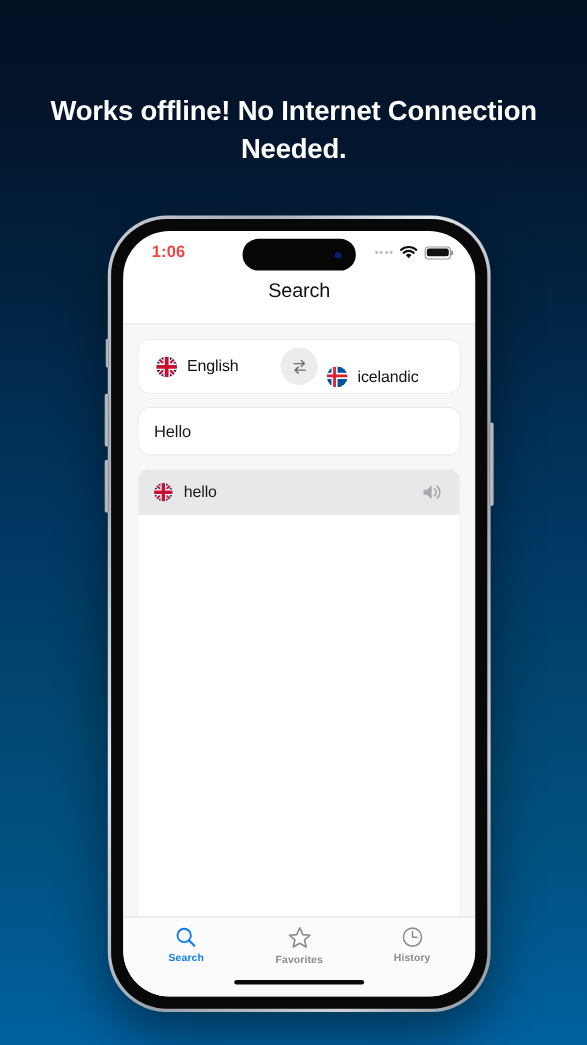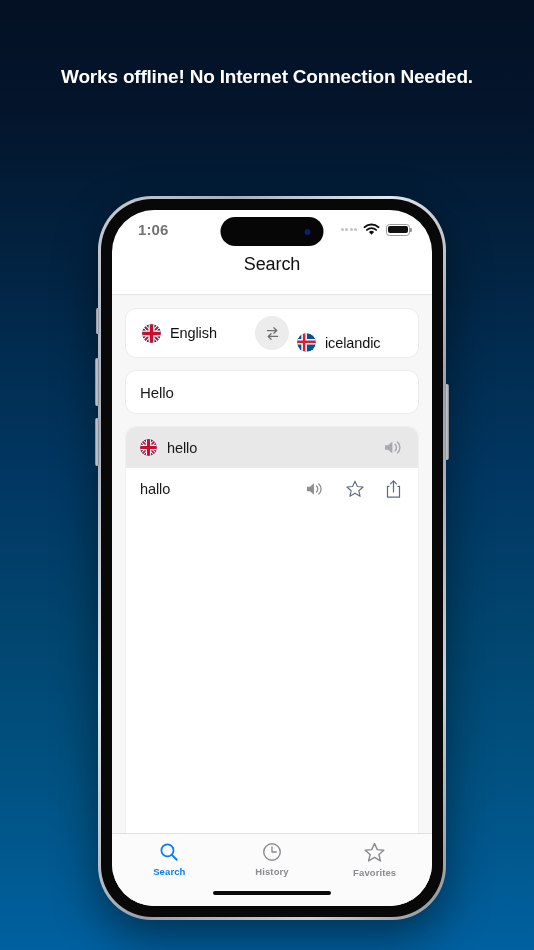--- a/index.html
+++ b/index.html
@@ -20,26 +20,26 @@
         #01456f 66%,
         #01507f 80%,
         #015a92 92%,
         #0060a0 100%);
     position: relative;
   }
 
   
   .headline {
     position: absolute;
-    top: 64px;
+    top: 84px;
     left: 0;
     width: 534px;
     text-align: center;
     color: #ffffff;
-    font-size: 19px;
+    font-size: 25px;
     font-weight: bold;
     line-height: 1.38;
     letter-spacing: -0.2px;
     padding: 0 34px;
   }
 
   
   .phone-outer {
     position: absolute;
     left: 98px;
@@ -90,21 +90,21 @@
     position: relative;
     height: 44px;
     flex: 0 0 44px;
   }
   .sb-time {
     position: absolute;
     left: 26px;
     top: 11px;
     font-size: 15px;
     font-weight: bold;
-    color: #737373;
+    color: #ef4444;
     letter-spacing: 0.1px;
   }
   .dynamic-island {
     position: absolute;
     left: 50%;
     transform: translateX(-50%);
     top: 7px;
     width: 103px;
     height: 29px;
     border-radius: 16px;
@@ -423,74 +423,50 @@
             <span class="row-text">hello</span>
             <span class="ic-btn">
               <svg width="21" height="17" viewBox="0 0 22 18">
                 <path d="M2 6.6 H5.4 L9.8 2.6 V15.4 L5.4 11.4 H2 Z" fill="#a9a9ae"></path>
                 <path d="M12.6 5.6 a4.6 4.6 0 0 1 0 6.8" stroke="#a9a9ae" stroke-width="1.5" fill="none" stroke-linecap="round"></path>
                 <path d="M15.3 3.3 a7.8 7.8 0 0 1 0 11.4" stroke="#a9a9ae" stroke-width="1.5" fill="none" stroke-linecap="round"></path>
               </svg>
             </span>
           </div>
 
-          <div class="row result">
-            <span class="row-text">hallo</span>
-            <span class="row-actions">
-              <span class="ic-btn">
-                <svg width="20" height="16" viewBox="0 0 22 18">
-                  <path d="M2 6.6 H5.4 L9.8 2.6 V15.4 L5.4 11.4 H2 Z" fill="#8d8d93"></path>
-                  <path d="M12.6 5.6 a4.6 4.6 0 0 1 0 6.8" stroke="#8d8d93" stroke-width="1.5" fill="none" stroke-linecap="round"></path>
-                  <path d="M15.3 3.3 a7.8 7.8 0 0 1 0 11.4" stroke="#8d8d93" stroke-width="1.5" fill="none" stroke-linecap="round"></path>
-                </svg>
-              </span>
-              <span class="ic-btn">
-                <svg width="20" height="20" viewBox="0 0 24 24">
-                  <path d="M12 2.6 L14.9 9 L21.7 9.6 L16.6 14.1 L18.1 20.8 L12 17.2 L5.9 20.8 L7.4 14.1 L2.3 9.6 L9.1 9 Z" fill="none" stroke="#5c6b82" stroke-width="1.35" stroke-linejoin="round"></path>
-                </svg>
-              </span>
-              <span class="ic-btn">
-                <svg width="17" height="20" viewBox="0 0 18 22">
-                  <path d="M4 8.2 H2.4 V20 H15.6 V8.2 H14" fill="none" stroke="#5c6b82" stroke-width="1.35" stroke-linejoin="round" stroke-linecap="round"></path>
-                  <path d="M9 14.2 V2.2" stroke="#5c6b82" stroke-width="1.35" stroke-linecap="round"></path>
-                  <path d="M5.8 5.4 L9 2.1 L12.2 5.4" fill="none" stroke="#5c6b82" stroke-width="1.35" stroke-linecap="round" stroke-linejoin="round"></path>
-                </svg>
-              </span>
-            </span>
-          </div>
 
 
         </div>
       </div>
 
       <div class="tabbar">
 
         <div class="tab active">
           <svg width="22" height="22" viewBox="0 0 24 24">
             <circle cx="10.3" cy="10.3" r="6.6" fill="none" stroke="#0a7cf0" stroke-width="1.9"></circle>
             <path d="M15.2 15.2 L20.4 20.4" stroke="#0a7cf0" stroke-width="2.1" stroke-linecap="round"></path>
           </svg>
           <span class="tab-label">Search</span>
         </div>
 
         <div class="tab">
+          <svg width="23" height="23" viewBox="0 0 24 24">
+            <path d="M12 2.6 L14.9 9 L21.7 9.6 L16.6 14.1 L18.1 20.8 L12 17.2 L5.9 20.8 L7.4 14.1 L2.3 9.6 L9.1 9 Z" fill="none" stroke="#8b8b90" stroke-width="1.5" stroke-linejoin="round"></path>
+          </svg>
+          <span class="tab-label">Favorites</span>
+        </div>
+
+        <div class="tab">
           <svg width="22" height="22" viewBox="0 0 24 24">
             <circle cx="12" cy="12" r="9" fill="none" stroke="#8b8b90" stroke-width="1.5"></circle>
             <path d="M12 6.4 V12 H16.6" fill="none" stroke="#8b8b90" stroke-width="1.5" stroke-linecap="round" stroke-linejoin="round"></path>
           </svg>
           <span class="tab-label">History</span>
         </div>
 
-        <div class="tab">
-          <svg width="23" height="23" viewBox="0 0 24 24">
-            <path d="M12 2.6 L14.9 9 L21.7 9.6 L16.6 14.1 L18.1 20.8 L12 17.2 L5.9 20.8 L7.4 14.1 L2.3 9.6 L9.1 9 Z" fill="none" stroke="#8b8b90" stroke-width="1.5" stroke-linejoin="round"></path>
-          </svg>
-          <span class="tab-label">Favorites</span>
-        </div>
-
       </div>
 
       <div class="home-indicator-wrap">
         <div class="home-indicator"></div>
       </div>
 
     </div>
   </div>
 </div>
 

